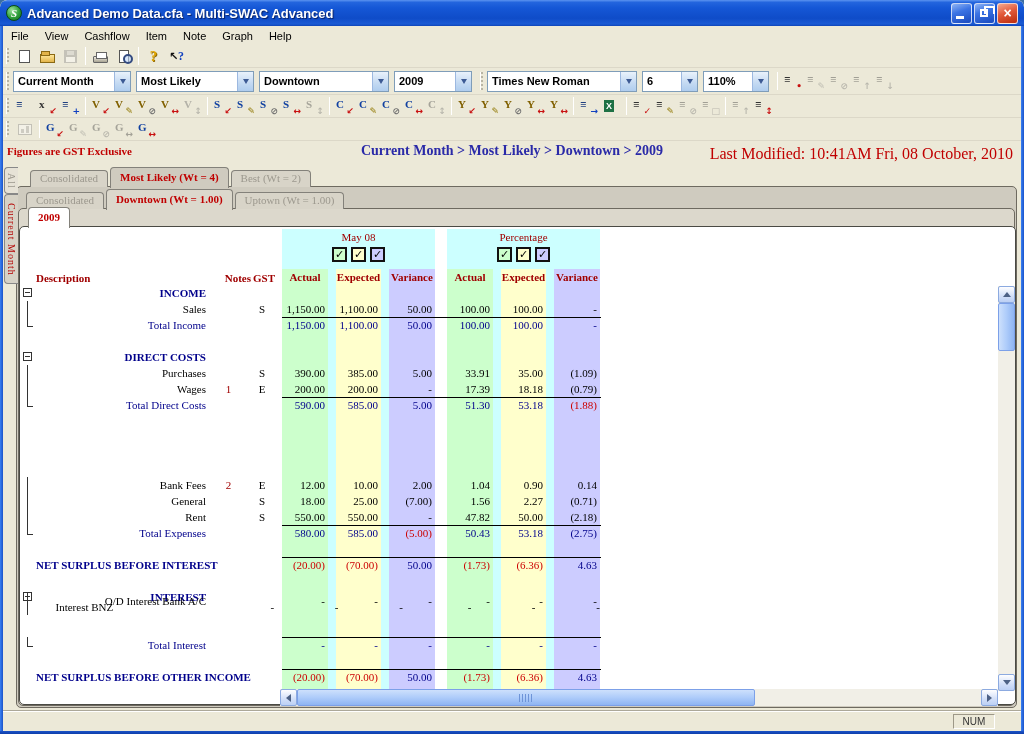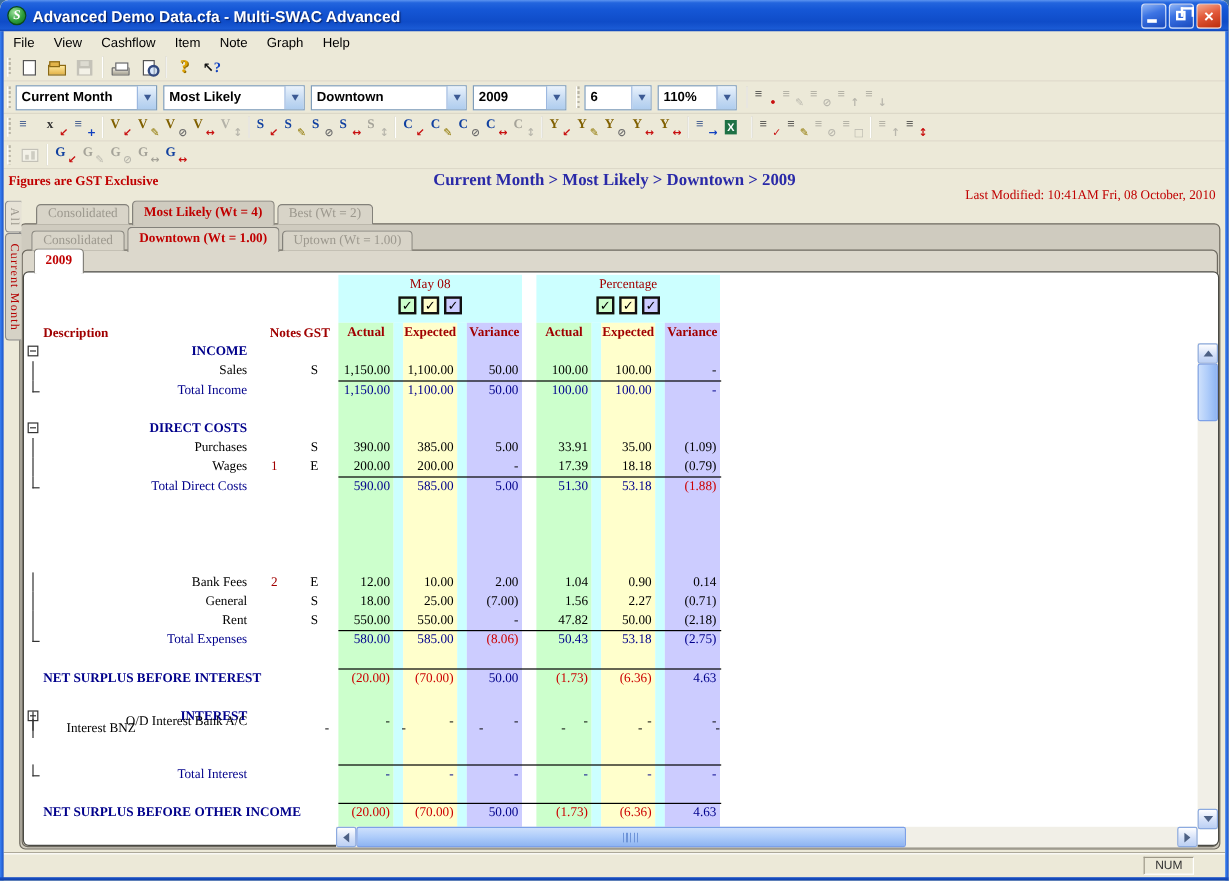--- a/index.html
+++ b/index.html
@@ -62,21 +62,21 @@
   .ic-chart:after{content:'';position:absolute;left:7px;bottom:1px;width:3px;height:7px;background:#9AA4B8;}
   
   .combo{height:21px;border:1px solid #7F9DB9;background:#fff;display:flex;align-items:center;margin-right:5px;}
   .cval{flex:1;font:bold 11px "Liberation Sans",sans-serif;padding:0 4px;white-space:nowrap;overflow:hidden;}
   .cbtn{width:16px;height:19px;background:linear-gradient(180deg,#E9F2FC,#C3D9F2 60%,#AFCDEE);border-left:1px solid #9CB8E0;display:flex;align-items:center;justify-content:center;}
   .carrow{width:0;height:0;border:3px solid transparent;border-top:5px solid #3C5A94;margin-top:4px;}
   
   .infobar{position:absolute;left:3px;top:141px;width:1018px;height:22px;background:#ECE9D8;z-index:40;font-family:"Liberation Serif",serif;}
   .gstnote{position:absolute;left:4px;top:4px;font-size:11px;font-weight:bold;color:#C00000;}
   .crumb{position:absolute;left:0;right:0;top:2px;text-align:center;font-size:14px;font-weight:bold;color:#2A2AA8;}
-  .lastmod{position:absolute;right:8px;top:16px;font-size:11px;color:#C00000;}
+  .lastmod{position:absolute;right:8px;top:4px;font-size:16px;color:#C00000;}
   
   .vtab{position:absolute;width:14px;border:1px solid #888;border-right:none;border-radius:4px 0 0 4px;display:flex;align-items:center;justify-content:center;z-index:8;}
   .vtab span{writing-mode:vertical-rl;font:10px "Liberation Serif",serif;letter-spacing:1px;}
   #vtab-all{left:4px;top:167px;height:27px;background:#E6E2D6;color:#9A968C;}
   #vtab-cm{left:4px;top:194px;height:90px;background:#D6D2C6;color:#B40000;font-weight:bold;}
   .page{position:absolute;border:1px solid #6E6A60;border-radius:5px;}
   #page1{left:16px;top:186px;width:1001px;height:522px;background:#CFCBBF;z-index:1;}
   #page2{left:18px;top:208px;width:997px;height:498px;background:#DCD8CC;z-index:3;}
   #page3{left:19px;top:226px;width:997px;height:479px;background:#fff;border-color:#4A4A44;z-index:5;}
   .tabrow{position:absolute;display:flex;align-items:flex-end;gap:2px;height:23px;}
@@ -206,20 +206,26 @@
           <i class="carrow"></i>
         </span>
     </div>
     <div class="combo" style="width:78px">
       <span class="cval">2009</span>
       <span class="cbtn">
           <i class="carrow"></i>
         </span>
     </div>
     <span class="grip"></span>
+    <div class="combo" style="width:150px">
+      <span class="cval">Times New Roman</span>
+      <span class="cbtn">
+          <i class="carrow"></i>
+        </span>
+    </div>
     <div class="combo" style="width:56px">
       <span class="cval">6</span>
       <span class="cbtn">
           <i class="carrow"></i>
         </span>
     </div>
     <div class="combo" style="width:66px">
       <span class="cval">110%</span>
       <span class="cbtn">
           <i class="carrow"></i>
@@ -567,21 +573,21 @@
         <div class="vc v4">47.82</div>
         <div class="vc v5">50.00</div>
         <div class="vc v6">(2.18)</div>
       </div>
       <div class="trow tot rule" style="top: 298px;">
         <div class="c-label t-end"><span>Total Expenses</span></div>
         <div class="c-notes"></div>
         <div class="c-gstc"></div>
         <div class="vc v1">580.00</div>
         <div class="vc v2">585.00</div>
-        <div class="vc v3 neg">(8.06)</div>
+        <div class="vc v3 neg">(5.00)</div>
         <div class="vc v4">50.43</div>
         <div class="vc v5">53.18</div>
         <div class="vc v6">(2.75)</div>
       </div>
       <div class="trow " style="top: 314px;"></div>
       <div class="trow sum rule" style="top: 330px;">
         <div class="c-label "><span>NET SURPLUS BEFORE INTEREST</span></div>
         <div class="c-notes"></div>
         <div class="c-gstc"></div>
         <div class="vc v1 neg">(20.00)</div>

